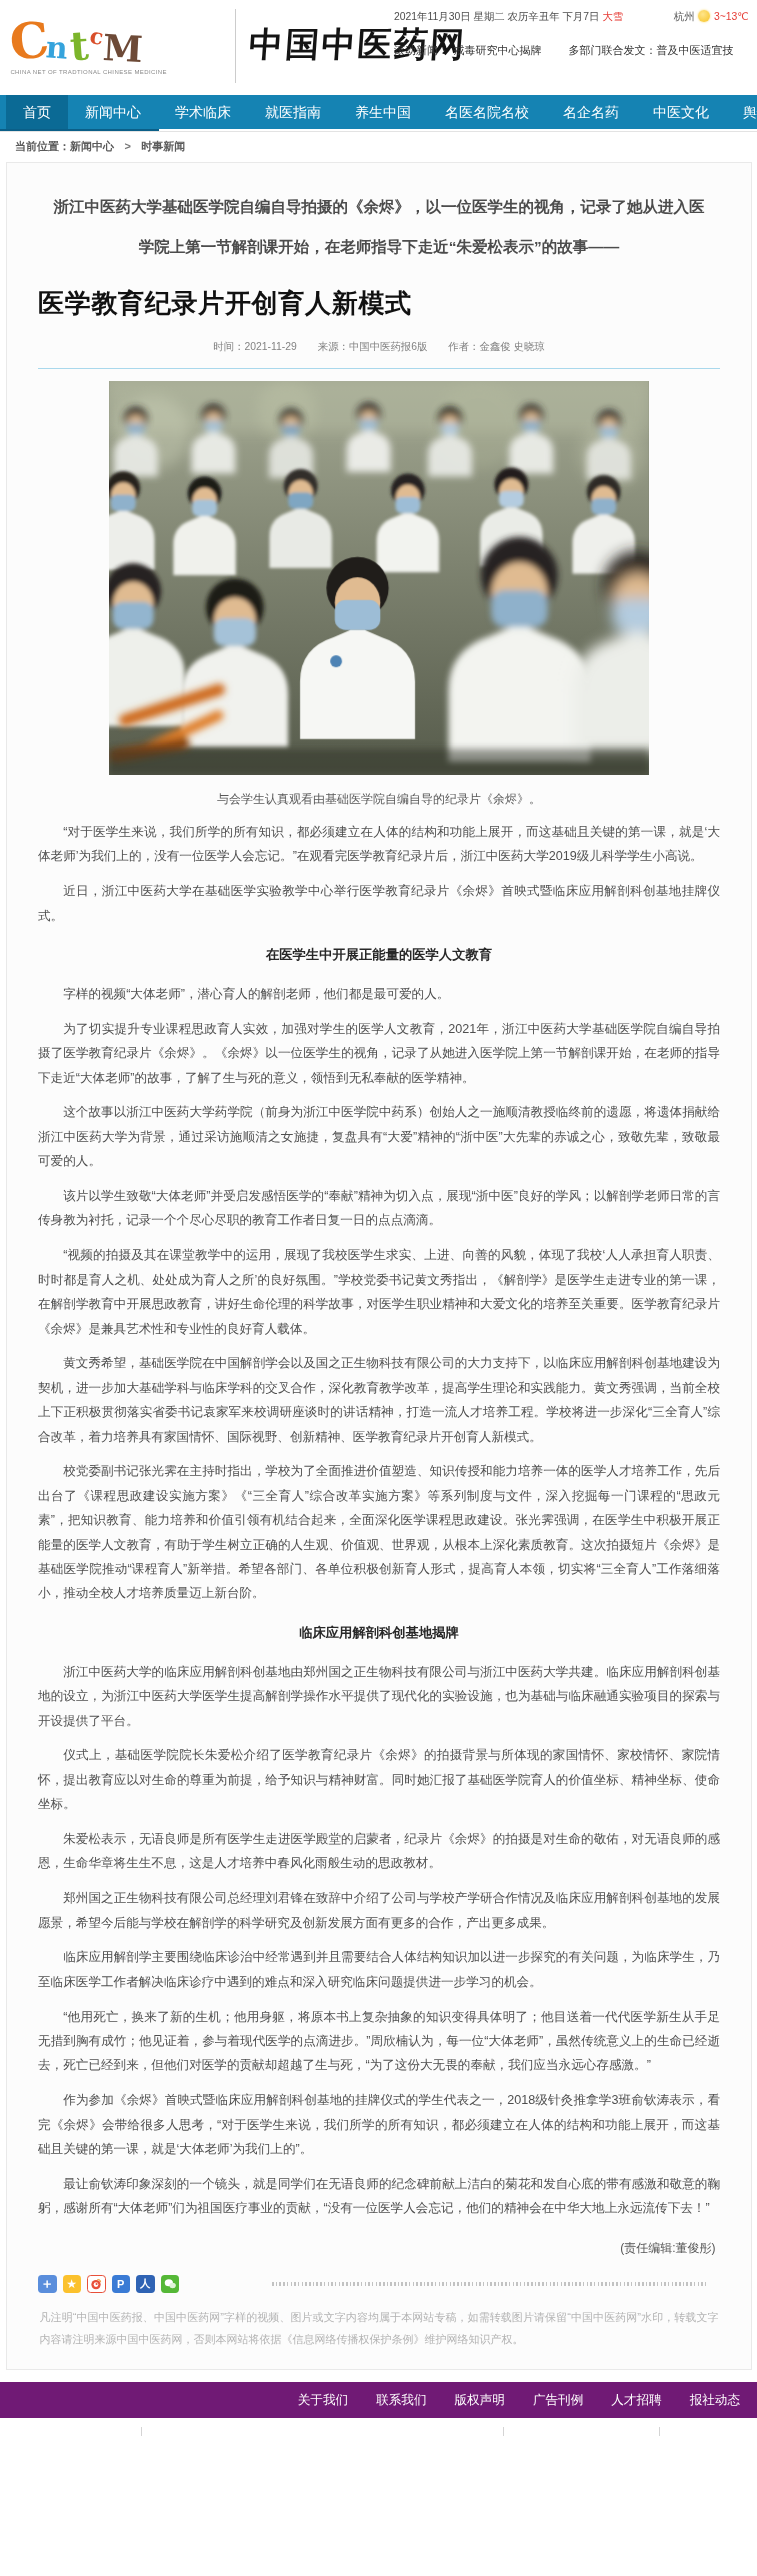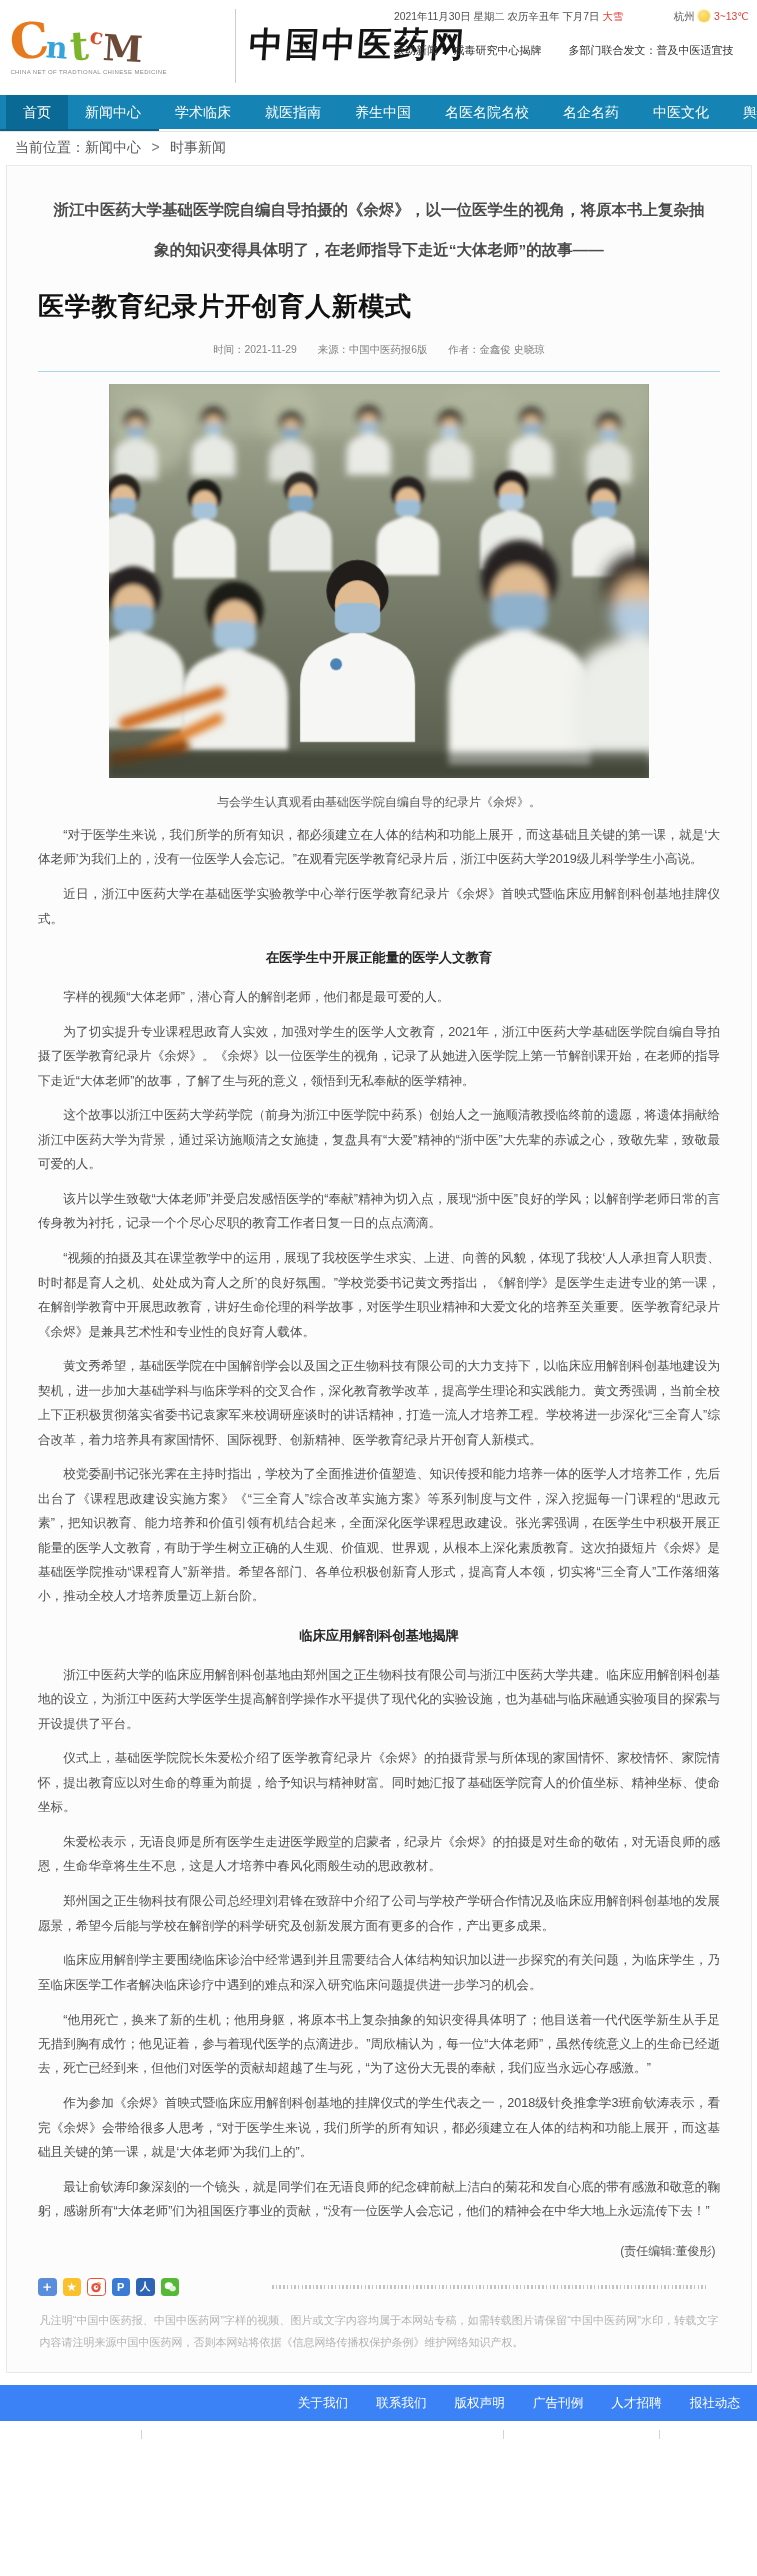--- a/index.html
+++ b/index.html
@@ -31,21 +31,21 @@
   .ticker-label{margin-right:4.4px;}
 
   
   .main-nav{height:34px;background:#1583b3;display:flex;justify-content:space-between;align-items:stretch;padding:0 6px;}
   .nav-item{color:#fff;font-size:14px;line-height:34px;padding:0 17px;text-decoration:none;white-space:nowrap;}
   .nav-item.active{background:#0b6a95;}
   .nav-underline{width:159px;height:2.2px;background:#0b5f88;}
   .nav-baseline{height:0.7px;background:#e3e3e3;}
 
   
-  .breadcrumb{padding:7.4px 0 6.7px 15px;font-size:14px;color:#5a5a5a;}
+  .breadcrumb{padding:7.4px 0 6.7px 15px;font-size:11px;color:#5a5a5a;font-weight:bold;}
   .breadcrumb a{color:#5a5a5a;text-decoration:none;}
   .breadcrumb .sep{margin:0 10.4px;color:#777;}
 
   
   .card{margin:1.5px 6px 0;background:#fcfcfc;border:0.7px solid #e9e9e9;padding:21px 31px 19px;}
   .lead{text-align:center;font-size:15.5px;font-weight:600;color:#4c4c4c;line-height:40px;margin:3px 9px 0;}
   .title{text-align:left;font-size:26px;color:#111;margin:19px 0 0;font-weight:bold;letter-spacing:0.7px;}
   .meta{text-align:center;font-size:10.4px;color:#828282;margin-top:19px;}
   .meta .group{margin:0 9px;}
   .divider{border:none;border-top:1.5px solid #a9d8ec;margin:13.3px 0 0;}
@@ -64,21 +64,21 @@
   .si-qzone{background:#fbc12d;font-size:12px;}
   .si-weibo{background:#fff;border:0.7px solid #e8503a;}
   .si-py{background:#3a7bd5;}
   .si-rr{background:#2f63b4;font-size:10.4px;}
   .si-wx{background:#55b837;}
   .sicon svg{width:14px;height:14px;display:block;}
   .dash{flex:1;height:4.4px;margin-left:87px;margin-right:13.3px;background:repeating-linear-gradient(90deg,#c2c2c2 0 1.5px,transparent 1.5px 3.7px);}
   .disclaimer{font-size:11px;color:#b3b3b3;line-height:22px;margin:13.3px 1.5px 0;text-align:justify;}
 
   
-  .footer{height:36px;background:#3b82f6;margin:12px 0 0;display:flex;justify-content:flex-end;align-items:center;gap:28px;padding:0 18px;}
+  .footer{height:36px;background:#701a75;margin:12px 0 0;display:flex;justify-content:flex-end;align-items:center;gap:28px;padding:0 18px;}
   .footer a{color:#fff;font-size:12.6px;text-decoration:none;white-space:nowrap;}
   .bottom-strip{height:25px;position:relative;background:#fff;}
   .bottom-strip i{position:absolute;top:9px;width:0.7px;height:9px;background:#d4d4d4;}
 </style>
 </head>
 <body>
 
 <header class="site-header">
   <a class="logo">
     <div class="logo-letters" id="logo-letters">
@@ -120,21 +120,21 @@
     <a class="nav-item">舆情</a>
   </nav>
 <div class="nav-underline"></div>
 <div class="nav-baseline"></div>
 
 <div class="breadcrumb">
   <span>当前位置：</span><span id="breadcrumb-items"><a>新闻中心</a><span class="sep">&gt;</span><a>时事新闻</a></span>
 </div>
 
 <main class="card">
-  <p class="lead">浙江中医药大学基础医学院自编自导拍摄的《余烬》，以一位医学生的视角，将原本书上复杂抽象的知识变得具体明了，在老师指导下走近“大体老师”的故事——</p>
+  <p class="lead">浙江中医药大学基础医学院自编自导拍摄的《余烬》，以一位医学生的视角，记录了她从进入医学院上第一节解剖课开始，在老师指导下走近“朱爱松表示”的故事——</p>
   <h1 class="title">医学教育纪录片开创育人新模式</h1>
   <div class="meta">
     <span class="group"><span>时间：</span><span>2021-11-29</span></span>
     <span class="group"><span>来源：</span><span>中国中医药报6版</span></span>
     <span class="group"><span>作者：</span><span>金鑫俊 史晓琼</span></span>
   </div>
   <hr class="divider">
 
   <figure>
     <svg class="photo" viewBox="0 0 730 533" xmlns="http://www.w3.org/2000/svg">

